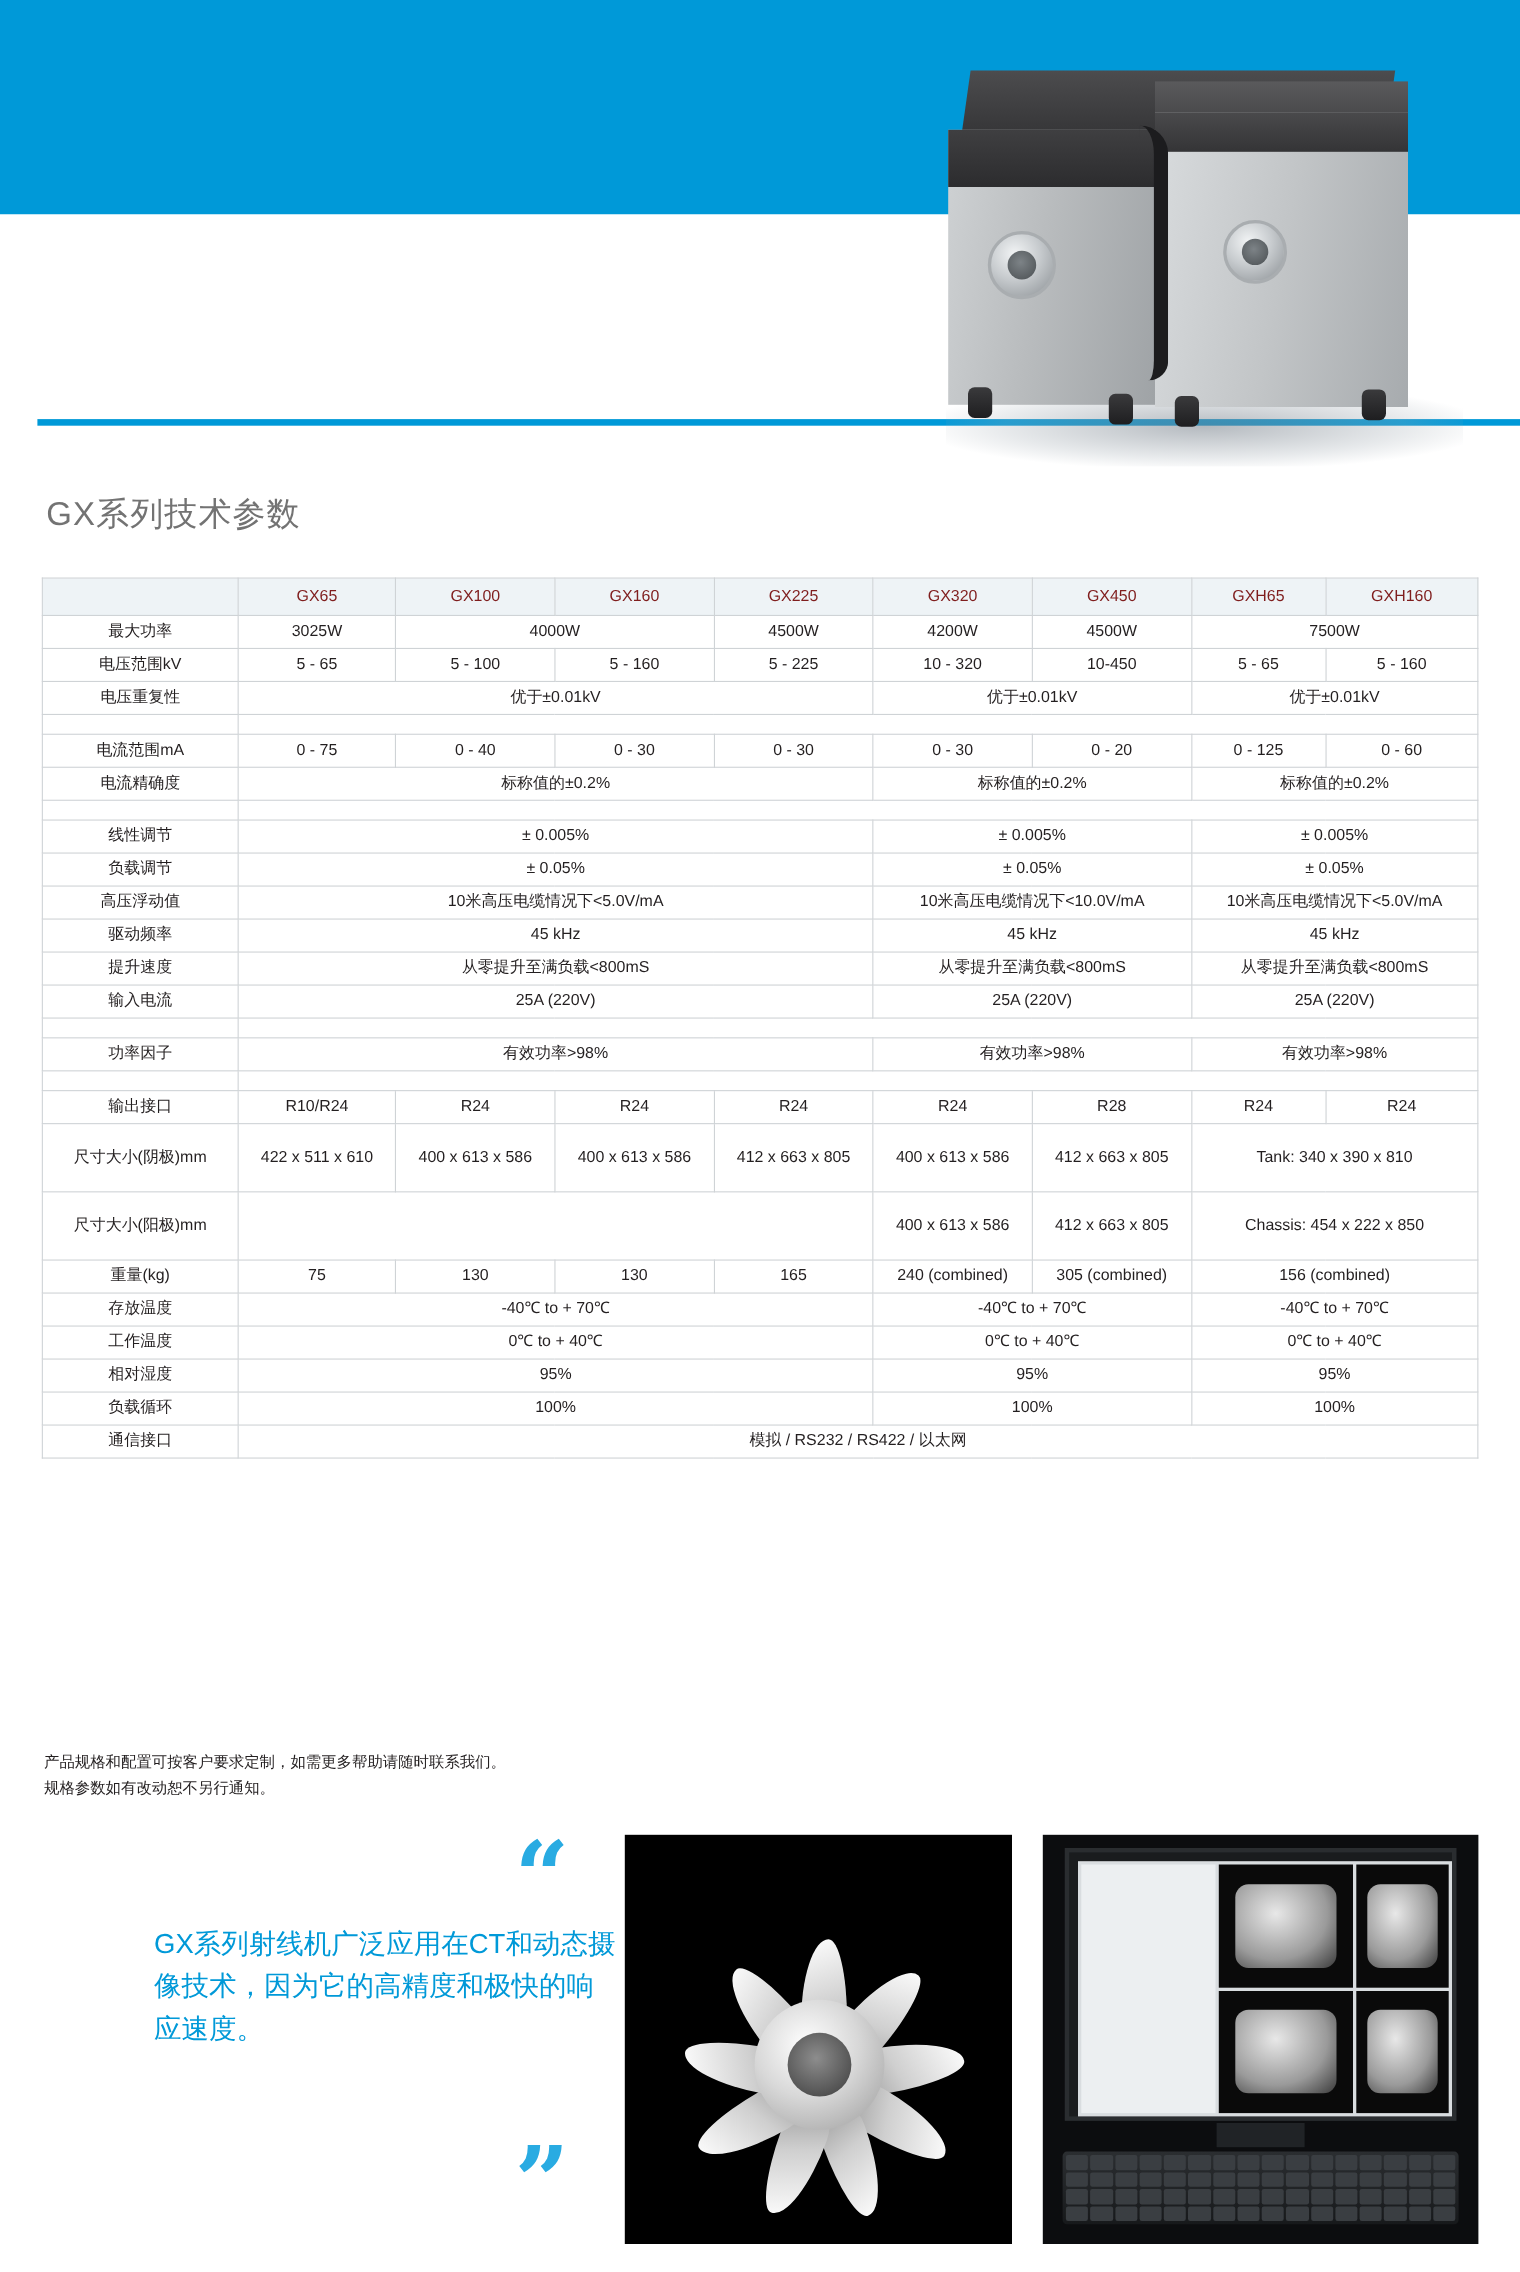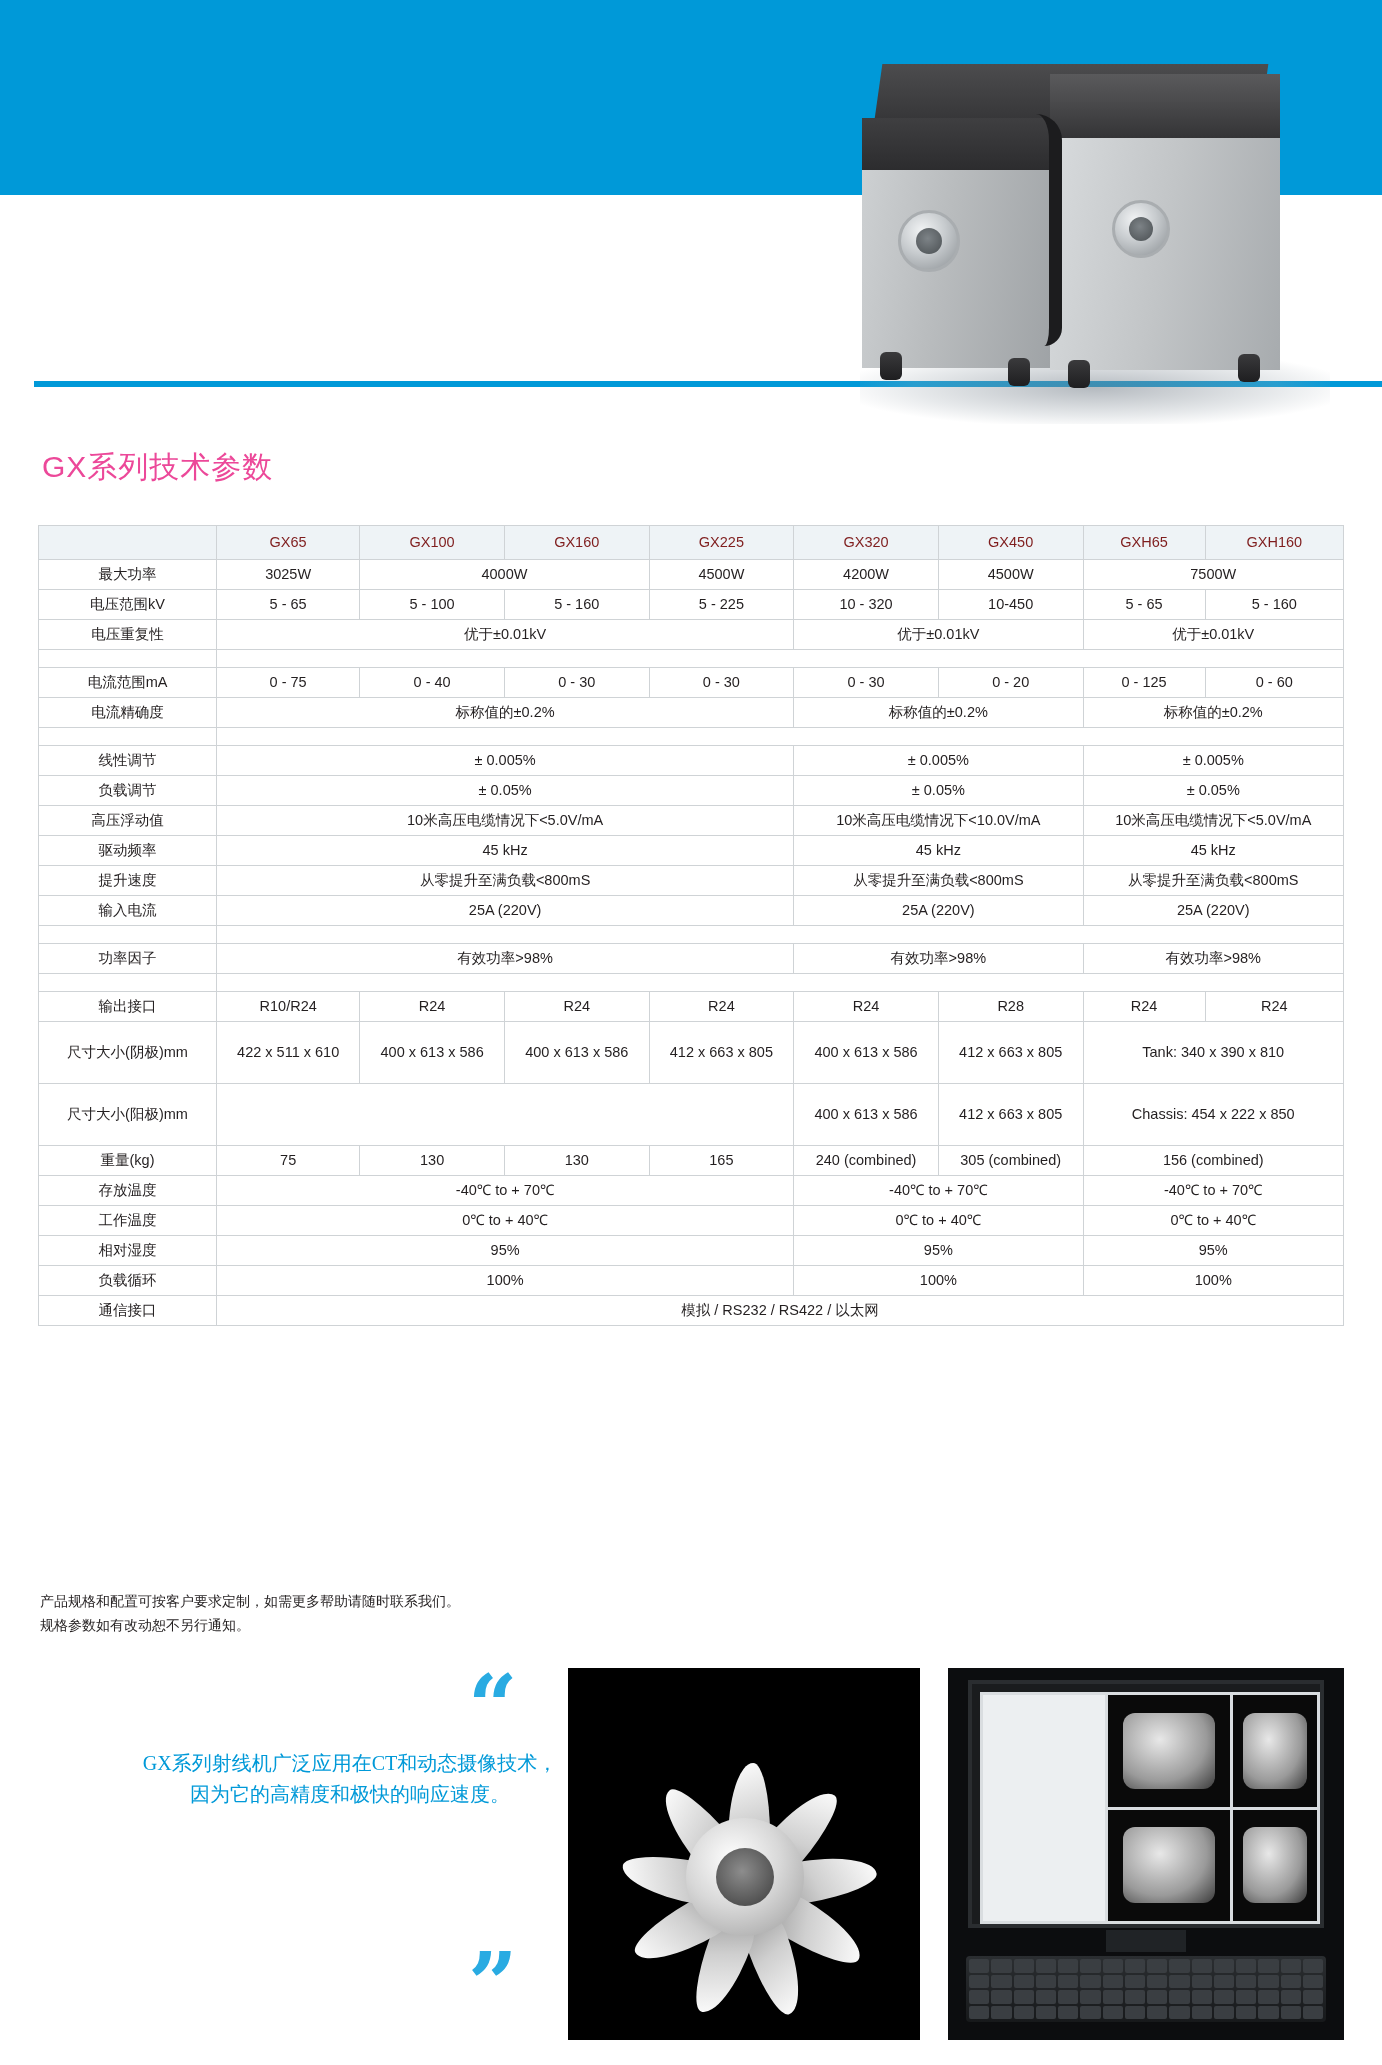--- a/index.html
+++ b/index.html
@@ -114,21 +114,21 @@
     width: 22px; height: 28px;
     border-radius: 6px;
     background: linear-gradient(180deg,#3a3a3c,#1e1e20);
   }
 
   
   .section-title {
     position: absolute;
     left: 42px; top: 447px;
     font-size: 30px;
-    color: #ec4899;
+    color: #737373;
     letter-spacing: 1px;
     font-weight: 400;
   }
 
   
   .spec-table-wrap {
     position: absolute;
     left: 38px; top: 525px;
     width: 1306px;
   }
@@ -192,25 +192,24 @@
     color: #29abe2;
     font-family: "DejaVu Serif", serif;
     font-weight: 700;
   }
   .quote-open { position: absolute; left: 348px; top: 0px; }
   .quote-close { position: absolute; left: 348px; top: 278px; }
   .quote-text {
     position: absolute;
     right: 0; top: 68px;
     width: 420px;
-    font-size: 20px;
+    font-size: 25px;
     line-height: 1.55;
     color: #0099d8;
-    text-align: center;
-    font-family: Liberation Serif, serif;
+    text-align: left;
   }
 
   
   .photo-impeller {
     position: absolute;
     left: 568px; top: 1668px;
     width: 352px; height: 372px;
     background: #000000;
     overflow: hidden;
   }

